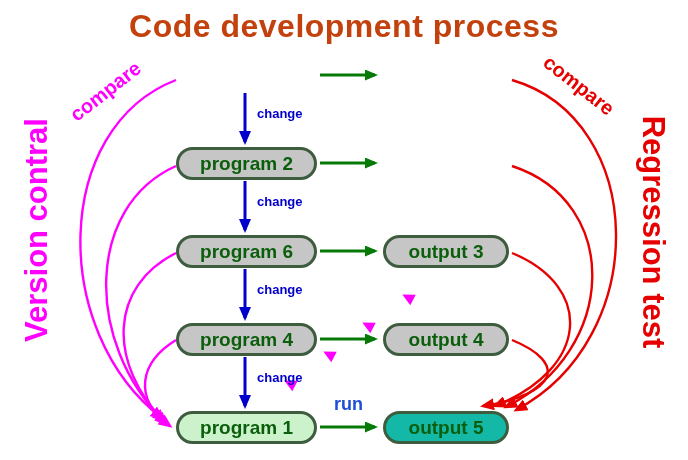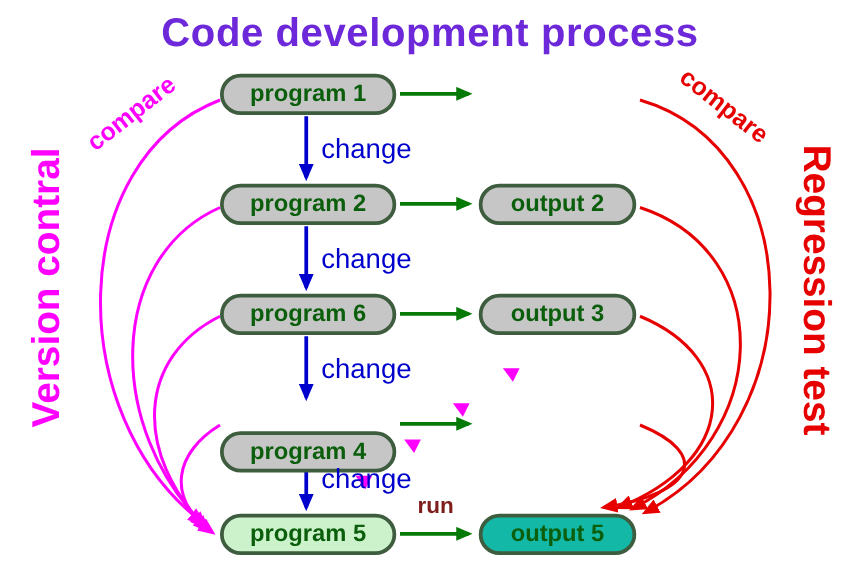--- a/index.html
+++ b/index.html
@@ -3,39 +3,39 @@
 <meta charset="utf-8">
 <style>
   html,body { margin:0; padding:0; background:#ffffff; }
   .canvas {
     position:relative; width:688px; height:460px; background:#ffffff;
     font-family:"Liberation Sans", sans-serif; overflow:hidden;
   }
   .overlay { position:absolute; left:0; top:0; width:688px; height:460px; }
   .title {
     position:absolute; top:8px; left:0; width:688px; text-align:center;
-    font-size:32px; font-weight:bold; color:#6d28d9; letter-spacing:0.5px;
+    font-size:32px; font-weight:bold; color:#c2410c; letter-spacing:0.5px;
   }
   .box {
     position:absolute; height:33px; box-sizing:border-box;
     border:3px solid #3e5c3e; border-radius:17px; background:#c6c6c6;
     color:#0b5e0b; font-size:19px; font-weight:bold;
     display:flex; align-items:center; justify-content:center;
   }
   .pbox { left:176px; width:141px; }
   .obox { left:383px; width:126px; }
-  .r1 { top:59px; } .r2 { top:147px; } .r3 { top:235px; } .r4 { top:323px;margin-top:22px; } .r5 { top:411px; }
+  .r1 { top:59px; } .r2 { top:147px; } .r3 { top:235px; } .r4 { top:323px; } .r5 { top:411px; }
   .p5 { background:#ccf2cc; }
   .o5 { background:#14b8a6; }
   .change {
-    position:absolute; left:257px; color:#0000cc; font-size:22px; font-weight:normal;
+    position:absolute; left:257px; color:#0000cc; font-size:13px; font-weight:bold;
   }
   .c1 { top:106px; } .c2 { top:194px; } .c3 { top:282px; } .c4 { top:370px; }
   .run {
-    position:absolute; left:334px; top:394px; color:#7f1d1d;
+    position:absolute; left:334px; top:394px; color:#1d4ed8;
     font-size:18px; font-weight:bold;
   }
   .compare { position:absolute; font-size:20px; font-weight:bold; }
   .cmpL { left:64px; top:80px; color:#ff00ff; transform:rotate(-38deg); }
   .cmpR { left:537px; top:74px; color:#e60000; transform:rotate(38deg); }
   .vlabel {
     position:absolute; width:300px; height:36px; line-height:36px;
     text-align:center; font-size:31px; font-weight:bold;
   }
   .vl { left:-113px; top:212px; color:#ff00ff; transform:rotate(-90deg); }
@@ -100,28 +100,27 @@
   </svg>
 
   <div class="title">Code development process</div>
 
   <div class="vlabel vl">Version contral</div>
   <div class="vlabel vr">Regression test</div>
 
   <div class="compare cmpL">compare</div>
   <div class="compare cmpR">compare</div>
 
-  <div class="box pbox r1">program 1</div>
   <div class="box pbox r2">program 2</div>
   <div class="box pbox r3">program 6</div>
   <div class="box pbox r4">program 4</div>
-  <div class="box pbox r5 p5">program 5</div>
+  <div class="box pbox r5 p5">program 1</div>
 
-  <div class="box obox r2">output 2</div>
   <div class="box obox r3">output 3</div>
+  <div class="box obox r4">output 4</div>
   <div class="box obox r5 o5">output 5</div>
 
   <div class="change c1">change</div>
   <div class="change c2">change</div>
   <div class="change c3">change</div>
   <div class="change c4">change</div>
 
   <div class="run">run</div>
 
 </div>

